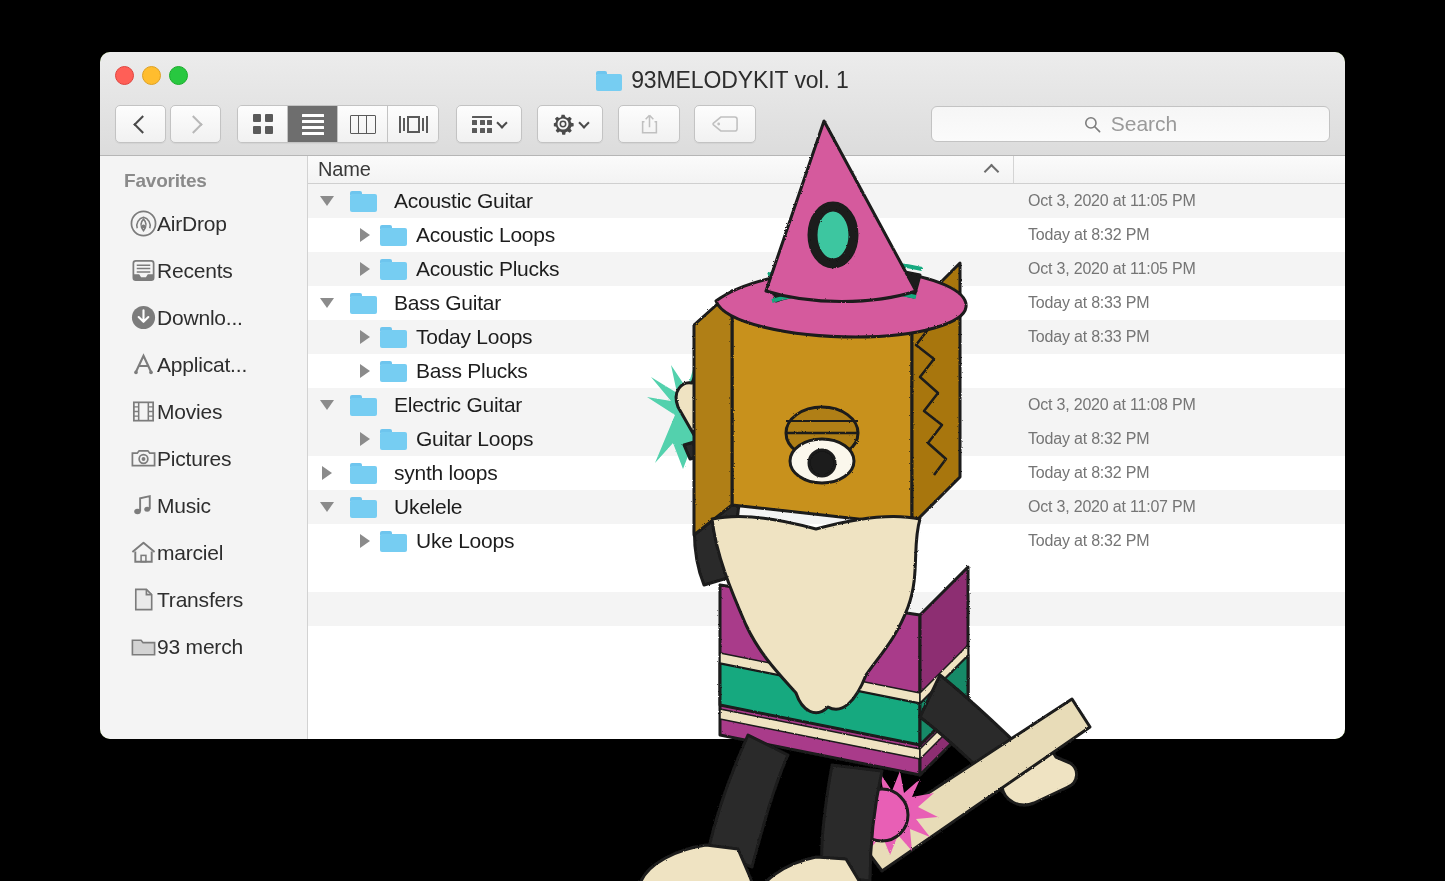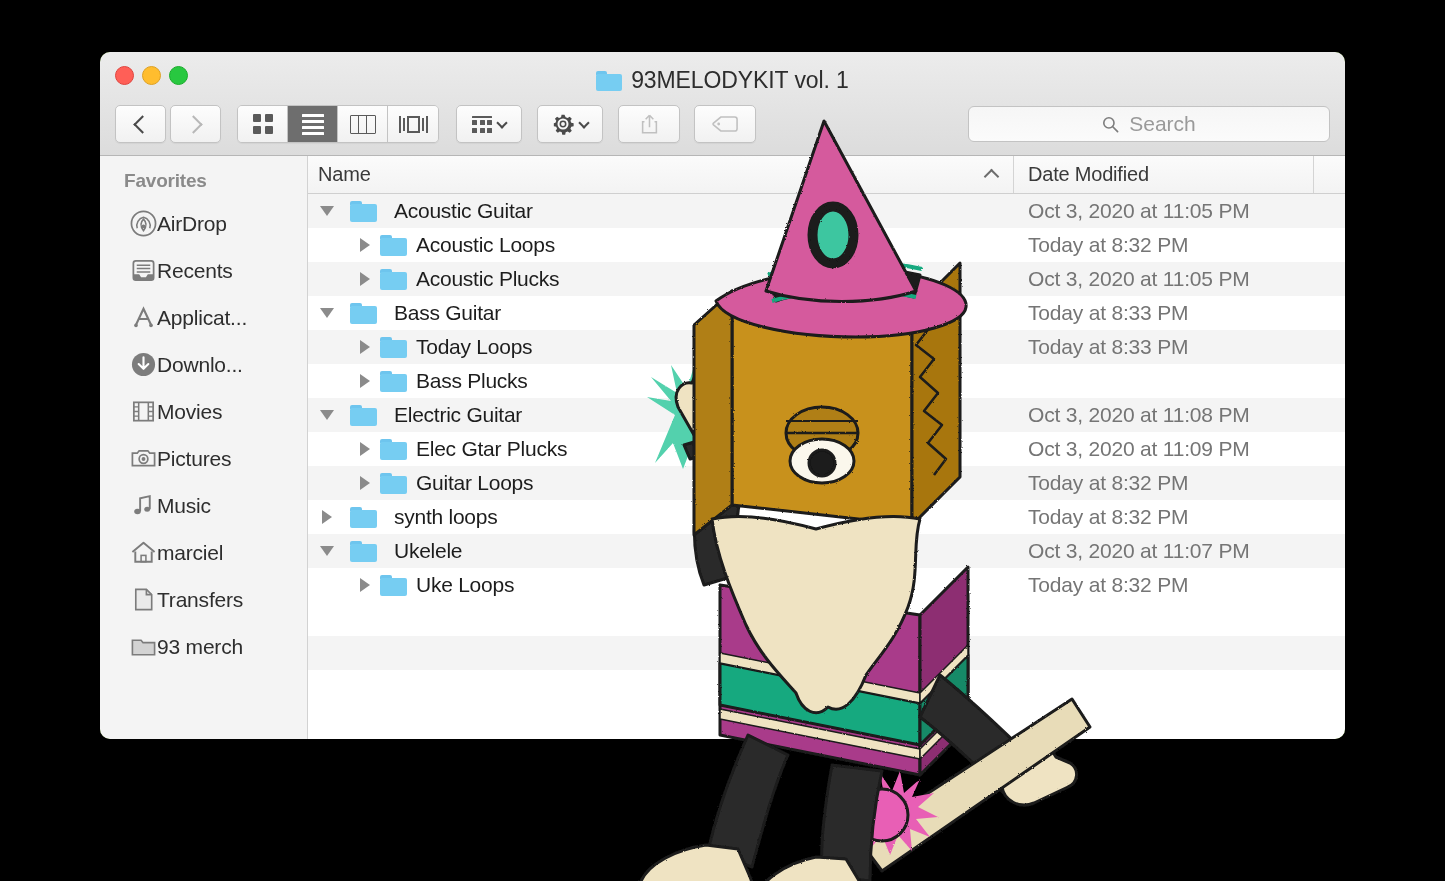--- a/index.html
+++ b/index.html
@@ -201,21 +201,21 @@
     display: flex;
     align-items: center;
     justify-content: center;
     margin-right: 14px;
     box-shadow: 0 1px 1px rgba(0,0,0,0.05);
   }
 
   
   #search-field {
     margin-left: auto;
-    width: 362px;
+    width: 399px;
     height: 36px;
     background: linear-gradient(to bottom, #f6f6f6, #fbfbfb);
     border: 1px solid #c3c3c3;
     border-radius: 6px;
     display: flex;
     align-items: center;
     justify-content: center;
     gap: 10px;
   }
   #search-field .mag { width: 17px; height: 17px; }
@@ -259,21 +259,21 @@
   #list-pane {
     flex: 1;
     display: flex;
     flex-direction: column;
     min-width: 0;
     background: #fff;
     position: relative;
   }
 
   #col-header {
-    height: 38px;
+    height: 28px;
     background: linear-gradient(to bottom, #fbfbfb, #f3f3f3);
     border-bottom: 1px solid #cfcfcf;
     display: flex;
     align-items: center;
     flex: 0 0 auto;
     position: relative;
     z-index: 3;
     justify-content: flex-end;
   }
   .col-h {
@@ -317,21 +317,21 @@
     width: 706px;
     display: flex;
     align-items: center;
     height: 100%;
     padding-left: 10px;
     flex: 0 0 auto;
   }
   .cell-date {
     width: 300px;
     padding-left: 14px;
-    font-size: 21px;
+    font-size: 16px;
     color: #757575;
     letter-spacing: -0.2px;
     white-space: nowrap;
     flex: 0 0 auto;
   }
 
   .disclosure {
     width: 18px; height: 18px;
     flex: 0 0 auto;
     display: flex;
@@ -526,34 +526,34 @@
         <svg class="side-icon" viewBox="0 0 28 28">
           <rect x="3.5" y="4" width="21" height="20" rx="2.5" fill="none" stroke="#7c7c7c" stroke-width="1.8"></rect>
           <path d="M7 8.5h14M7 12h14M7 15.5h14" stroke="#7c7c7c" stroke-width="1.6"></path>
           <path d="M3.5 18h6l2 3h5l2-3h6v3.5a2.5 2.5 0 01-2.5 2.5h-16A2.5 2.5 0 013.5 21.5z" fill="#7c7c7c"></path>
         </svg>
         <span>Recents</span>
       </div>
 
       <div class="side-item">
         <svg class="side-icon" viewBox="0 0 28 28">
+          <circle cx="14" cy="14" r="12" fill="#7c7c7c"></circle>
+          <path d="M14 6.5v11M14 18.5l-5-5M14 18.5l5-5" stroke="#fff" stroke-width="2.2" stroke-linecap="round" stroke-linejoin="round" fill="none"></path>
+        </svg>
+        <span>Downlo...</span>
+      </div>
+
+      <div class="side-item">
+        <svg class="side-icon" viewBox="0 0 28 28">
           <path d="M6 22 L14 5 L22 22" fill="none" stroke="#7c7c7c" stroke-width="2.2" stroke-linecap="round"></path>
           <path d="M9.5 15.5h9" stroke="#7c7c7c" stroke-width="2" stroke-linecap="round"></path>
           <circle cx="6.2" cy="22.2" r="1.9" fill="#7c7c7c"></circle>
           <circle cx="21.8" cy="22.2" r="1.9" fill="#7c7c7c"></circle>
         </svg>
         <span>Applicat...</span>
-      </div>
-
-      <div class="side-item">
-        <svg class="side-icon" viewBox="0 0 28 28">
-          <circle cx="14" cy="14" r="12" fill="#7c7c7c"></circle>
-          <path d="M14 6.5v11M14 18.5l-5-5M14 18.5l5-5" stroke="#fff" stroke-width="2.2" stroke-linecap="round" stroke-linejoin="round" fill="none"></path>
-        </svg>
-        <span>Downlo...</span>
       </div>
 
       <div class="side-item">
         <svg class="side-icon" viewBox="0 0 28 28">
           <rect x="4" y="4.5" width="20" height="19" fill="none" stroke="#7c7c7c" stroke-width="1.8"></rect>
           <path d="M9 4.5v19M19 4.5v19" stroke="#7c7c7c" stroke-width="1.6"></path>
           <path d="M4 9.2h5M4 14h5M4 18.8h5M19 9.2h5M19 14h5M19 18.8h5" stroke="#7c7c7c" stroke-width="1.5"></path>
         </svg>
         <span>Movies</span>
       </div>
@@ -602,23 +602,20 @@
       </div>
     </div>
 
     <div id="list-pane">
 
       <div id="col-header">
         <div class="col-h name">
           <span>Name</span>
           <span class="sort-caret"></span>
         </div>
-        <div class="col-h date">
-          <span>Date Modified</span>
-        </div>
         <div class="col-h extra"></div>
       </div>
 
       <div id="rows-area">
           <div class="row odd">
             <div class="cell-name indent-1">
               <span class="disclosure">
                 <span class="tri open"></span>
               </span>
               <span class="folder-ic"></span>
@@ -677,30 +674,20 @@
           </div>
           <div class="row odd">
             <div class="cell-name indent-1">
               <span class="disclosure">
                 <span class="tri open"></span>
               </span>
               <span class="folder-ic"></span>
               <span class="row-label">Electric Guitar</span>
             </div>
             <div class="cell-date">Oct 3, 2020 at 11:08 PM</div>
-          </div>
-          <div class="row even">
-            <div class="cell-name indent-2">
-              <span class="disclosure">
-                <span class="tri closed"></span>
-              </span>
-              <span class="folder-ic"></span>
-              <span class="row-label">Elec Gtar Plucks</span>
-            </div>
-            <div class="cell-date">Oct 3, 2020 at 11:09 PM</div>
           </div>
           <div class="row odd">
             <div class="cell-name indent-2">
               <span class="disclosure">
                 <span class="tri closed"></span>
               </span>
               <span class="folder-ic"></span>
               <span class="row-label">Guitar Loops</span>
             </div>
             <div class="cell-date">Today at 8:32 PM</div>

